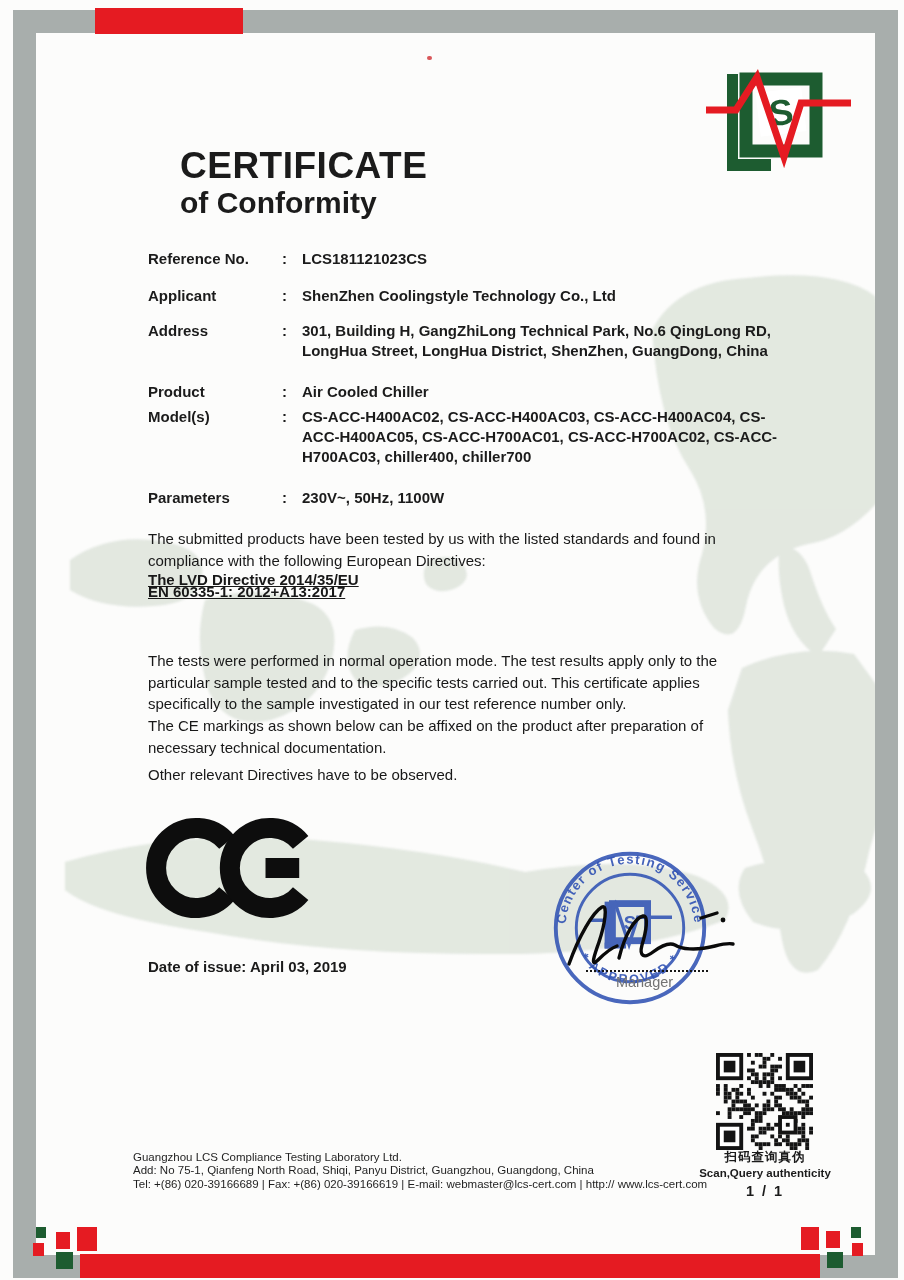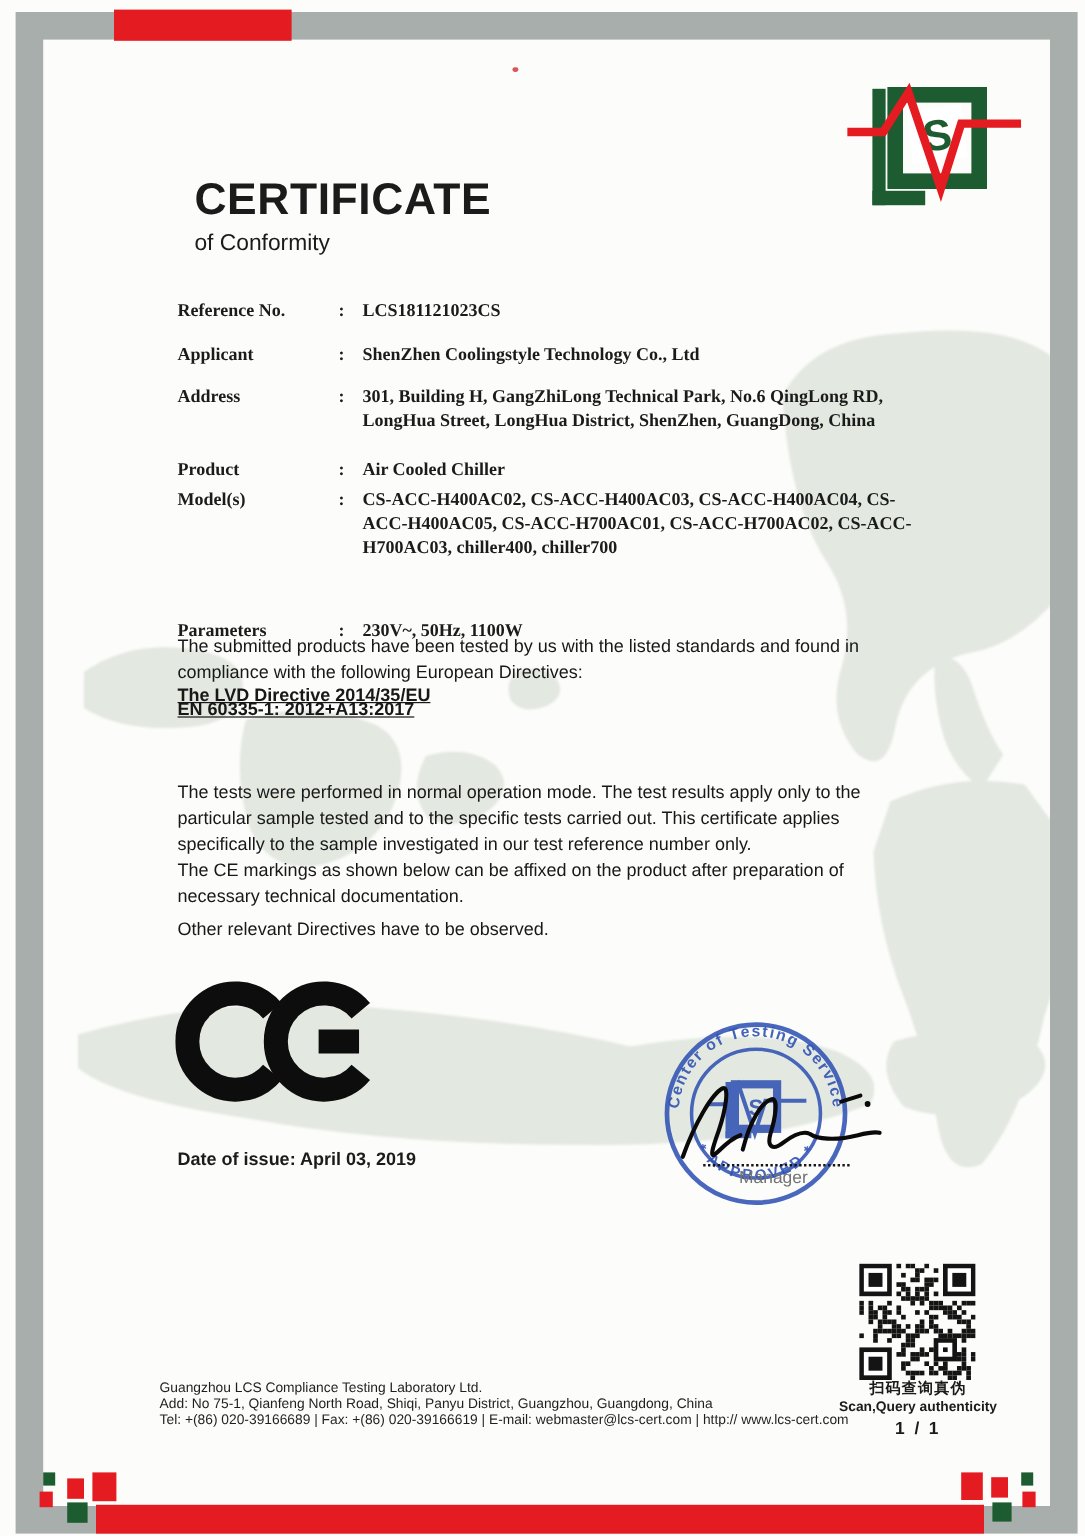--- a/index.html
+++ b/index.html
@@ -6,23 +6,23 @@
   .page{position:relative;width:904px;height:1280px;background:#fcfcfb;overflow:hidden;
         font-family:"Liberation Sans",sans-serif;color:#1b1b1b;}
   
   .map{position:absolute;left:0;top:0;z-index:0;filter:blur(1px);}
   
   .frame{position:absolute;left:13px;top:10px;width:885px;height:1268px;
          border:23px solid #a8aeac;box-sizing:border-box;z-index:1;}
   .deco{position:absolute;z-index:2;}
   .content{position:absolute;z-index:3;}
   .title-main{font-size:37px;font-weight:bold;letter-spacing:0.5px;line-height:40px;}
-  .title-sub{font-size:19px;font-weight:normal;line-height:26px;margin-top:4px;}
+  .title-sub{font-size:30px;font-weight:bold;line-height:26px;margin-top:4px;}
   .fieldrow{position:absolute;left:148px;display:flex;font-size:15px;font-weight:bold;
-            line-height:20px;z-index:3;font-family:Liberation Serif, serif;}
+            line-height:20px;z-index:3;}
   .fieldrow .lab{width:134px;flex:none;}
   .fieldrow .sep{width:20px;flex:none;}
   .fieldrow .val{width:478px;white-space:pre-line;}
   .para{position:absolute;left:148px;width:592px;font-size:15px;line-height:21.5px;
         white-space:pre-line;z-index:3;color:#181818;}
   .para.b{font-weight:bold;text-decoration:underline;}
   .date-line{position:absolute;left:148px;top:958px;font-size:15px;font-weight:bold;z-index:3;}
   .footer-left{position:absolute;left:133px;top:1151px;font-size:11.5px;line-height:13.4px;
                color:#1f1f1f;z-index:3;}
   .qr-block{position:absolute;left:686px;top:1149px;width:158px;text-align:center;z-index:3;}
@@ -76,21 +76,21 @@
     <rect x="21" y="10" width="11" height="97" fill="#1d5c30"></rect>
     <rect x="21" y="95" width="44" height="12" fill="#1d5c30"></rect>
     <rect x="40" y="15" width="70" height="72" fill="none" stroke="#1d5c30" stroke-width="13"></rect>
     <g transform="rotate(-7 75 48)">
       <rect x="52" y="26" width="46" height="44" fill="#ffffff"></rect>
       <text x="75" y="61" text-anchor="middle" font-size="36" font-weight="bold" fill="#1d5c30">S</text>
     </g>
     <path d="M0,46 L30,46 L51,13 L78,93 L95,39 L145,39" fill="none" stroke="#e51b22" stroke-width="7" stroke-linejoin="miter"></path>
   </svg>
 
-  <div class="content" style="left:162px;top:146px;">
+  <div class="content" style="left:180px;top:146px;">
     <div class="title-main">CERTIFICATE</div>
     <div class="title-sub">of Conformity</div>
   </div>
 
   <div class="fieldrow" style="top:249px;">
     <span class="lab">Reference No.</span>
     <span class="sep">:</span>
     <span class="val">LCS181121023CS</span>
   </div>
   <div class="fieldrow" style="top:286px;">
@@ -107,21 +107,21 @@
   <div class="fieldrow" style="top:382px;align-items:flex-end;">
     <span class="lab">Product</span>
     <span class="sep">:</span>
     <span class="val">Air Cooled Chiller</span>
   </div>
   <div class="fieldrow" style="top:407px;">
     <span class="lab">Model(s)</span>
     <span class="sep">:</span>
     <span class="val">CS-ACC-H400AC02, CS-ACC-H400AC03, CS-ACC-H400AC04, CS-ACC-H400AC05, CS-ACC-H700AC01, CS-ACC-H700AC02, CS-ACC-H700AC03, chiller400, chiller700</span>
   </div>
-  <div class="fieldrow" style="top:516px;">
+  <div class="fieldrow" style="top:488px;">
     <span class="lab">Parameters</span>
     <span class="sep">:</span>
     <span class="val">230V~, 50Hz, 1100W</span>
   </div>
 
   <div class="para" style="top:528px;">The submitted products have been tested by us with the listed standards and found in
 compliance with the following European Directives:</div>
   <div class="para b" style="top:569px;">The LVD Directive 2014/35/EU</div>
   <div class="para b" style="top:581px;">EN 60335-1: 2012+A13:2017</div>
   <div class="para" style="top:650px;">The tests were performed in normal operation mode. The test results apply only to the

